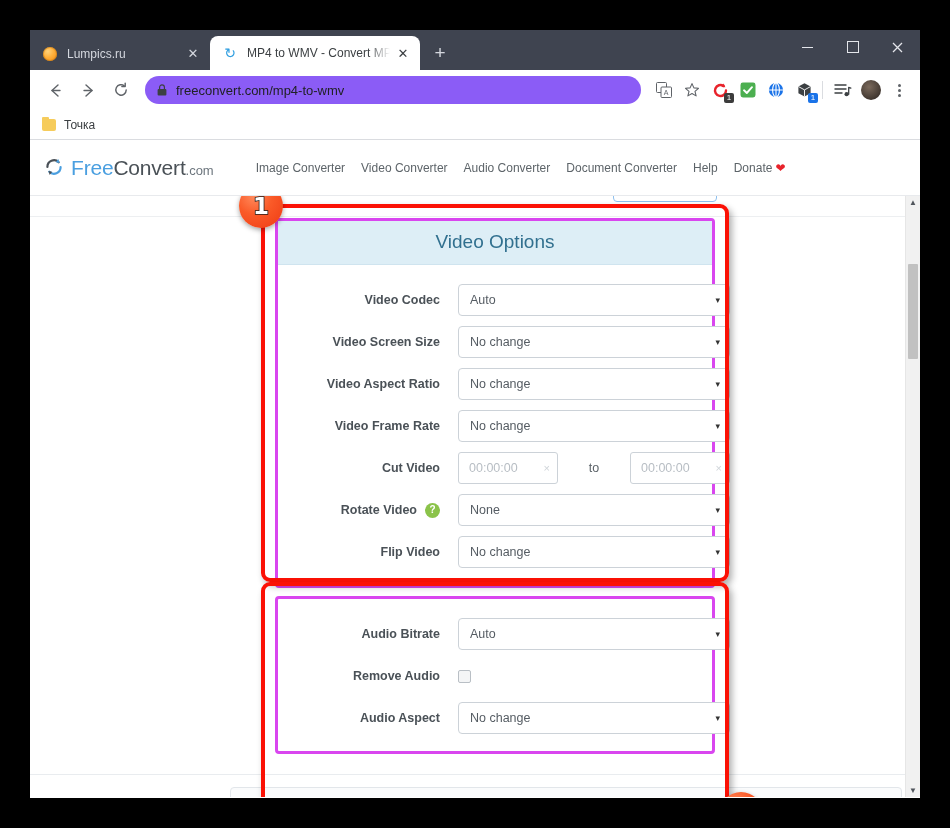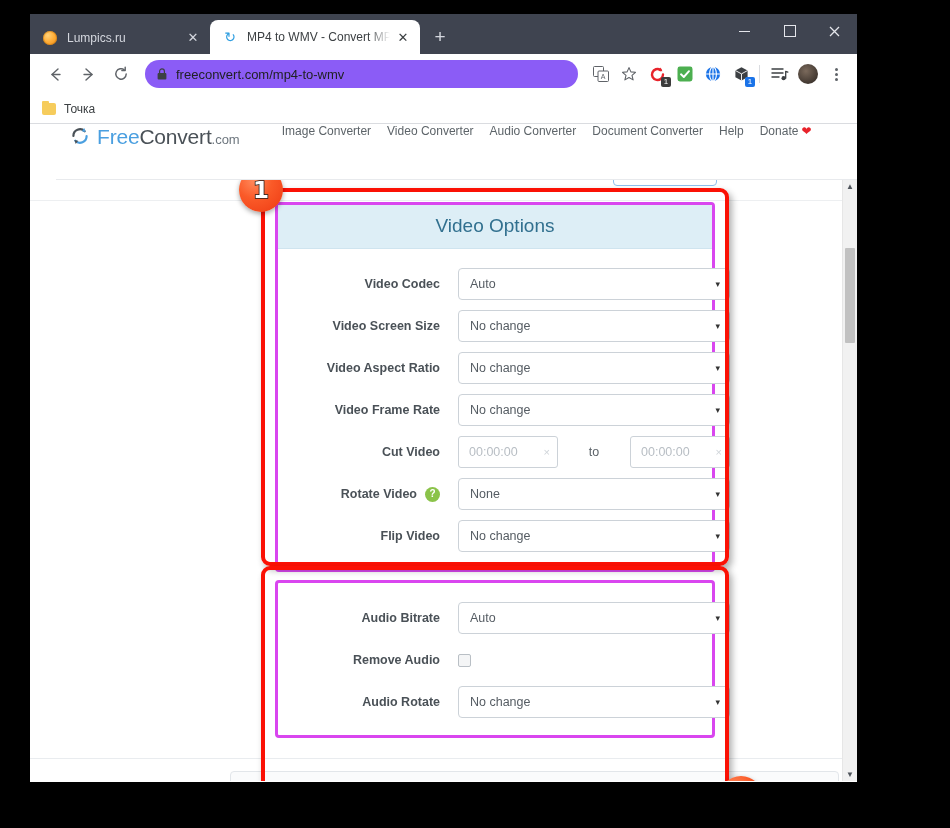--- a/index.html
+++ b/index.html
@@ -6,22 +6,22 @@
   html, body {
     width: 950px; height: 828px;
     background: #000;
     font-family: "Liberation Sans", sans-serif;
     overflow: hidden;
   }
 
   
   .browser-window {
     position: absolute;
-    left: 30px; top: 14px;
-    width: 827px; height: 768px;
+    left: 30px; top: 30px;
+    width: 890px; height: 768px;
     background: #ffffff;
     overflow: hidden;
   }
 
   
   .tabstrip {
     position: relative;
     height: 40px;
     background: #3c4043;
     background: #323639;
@@ -188,23 +188,22 @@
     background: #ffffff;
     overflow: hidden;
   }
 
   
   .site-header {
     height: 56px;
     background: #ffffff;
     border-bottom: 1px solid #e8eaed;
     display: flex;
-    align-items: flex-start;
+    align-items: center;
     padding: 0 14px;
-    margin-left: 26px;
   }
   .logo { display: flex; align-items: baseline; }
   .logo-mark {
     font-size: 22px; color: #3d9ae8; margin-right: 7px;
     position: relative; top: 2px;
   }
   .logo-free { font-size: 21px; color: #4a9fe0; font-weight: 400; letter-spacing: -.2px; }
   .logo-convert { font-size: 21px; color: #4a5157; font-weight: 400; letter-spacing: -.2px; }
   .logo-com { font-size: 13px; color: #6c757d; }
   .site-nav {
@@ -665,21 +664,21 @@
           </div>
 
           <div class="row">
             <div class="row-label">Remove Audio</div>
             <div class="row-field">
               <span class="checkbox"></span>
             </div>
           </div>
 
           <div class="row">
-            <div class="row-label">Audio Rotate</div>
+            <div class="row-label">Audio Aspect</div>
             <div class="row-field">
               <div class="sel">
                 <span>No change</span>
                 <span class="caret">▾</span>
               </div>
             </div>
           </div>
 
         </div>
       </div>

